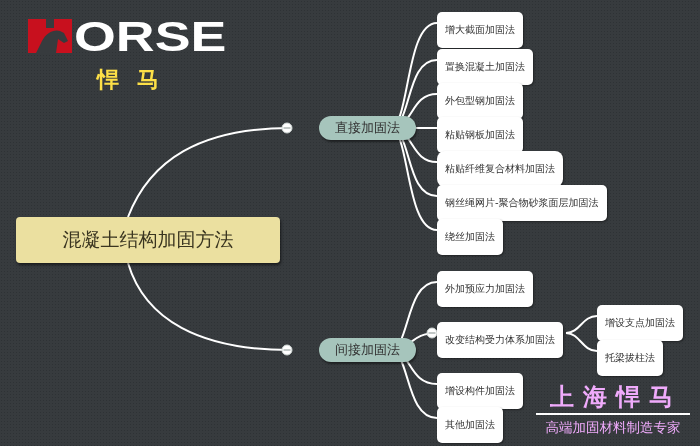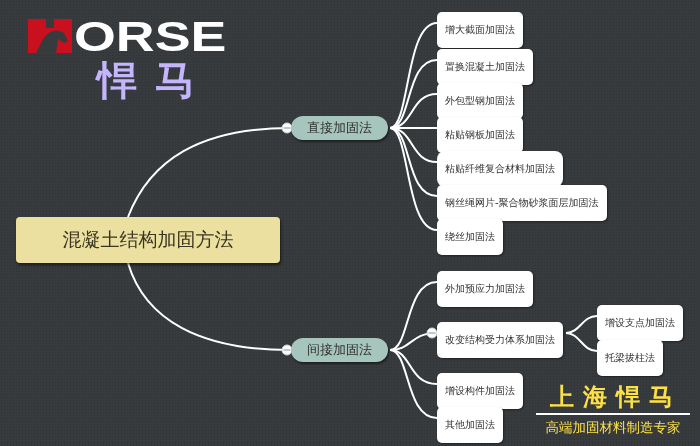--- a/index.html
+++ b/index.html
@@ -18,44 +18,45 @@
     }
     .logo .h-mark {
       width: 44px; height: 34px; background: #c8101e; position: relative;
     }
     .logo .letters {
       color: #ffffff; font-family: "Liberation Sans", sans-serif; font-weight: bold;
       font-size: 43px; line-height: 34px; letter-spacing: 0px; transform: scaleX(1.25);
       transform-origin: left center; margin-left: 2px;
     }
     .logo-cn {
-      position: absolute; left: 97px; top: 63px; color: #c4b5fd; font-weight: bold;
-      font-size: 40px; letter-spacing: 18px; line-height: 34px;
+      position: absolute; left: 97px; top: 63px; color: #fde047; font-weight: bold;
+      font-size: 22px; letter-spacing: 18px; line-height: 34px;
     }
     .root {
       position: absolute; left: 16px; top: 217px; width: 264px; height: 46px;
       background: #ebe0a0; border-radius: 4px;
       box-shadow: 1px 2px 3px rgba(0,0,0,0.55);
       color: #3a3520; font-size: 19px; display: flex; align-items: center; justify-content: center;
     }
     .branch {
       position: absolute; width: 97px; height: 24px; background: #a6c5bc;
       border-radius: 12px; color: #333; font-size: 13px;
       display: flex; align-items: center; justify-content: center;
       box-shadow: 1px 2px 2px rgba(0,0,0,0.45);
+      margin-left: 28px;
     }
     .leaf {
       position: absolute; height: 36px; background: #ffffff; border-radius: 5px;
       color: #333; font-size: 10px; display: flex; align-items: center;
       padding: 0 8px; white-space: nowrap;
       box-shadow: 1px 1px 2px rgba(0,0,0,0.4);
     }
     .brand {
       position: absolute; left: 533px; top: 383px; width: 160px;
-      color: #fde047; text-align: center;
+      color: #f0abfc; text-align: center;
     }
     .brand .big {
       font-size: 24px; font-weight: bold; letter-spacing: 9px; line-height: 28px;
       padding-left: 6px;
     }
     .brand .rule { height: 2px; background: #fff; margin: 2px 3px 3px 3px; }
     .brand .small { font-size: 13.5px; line-height: 18px; letter-spacing: 0px; }
   </style>
 </head>
 <body>

